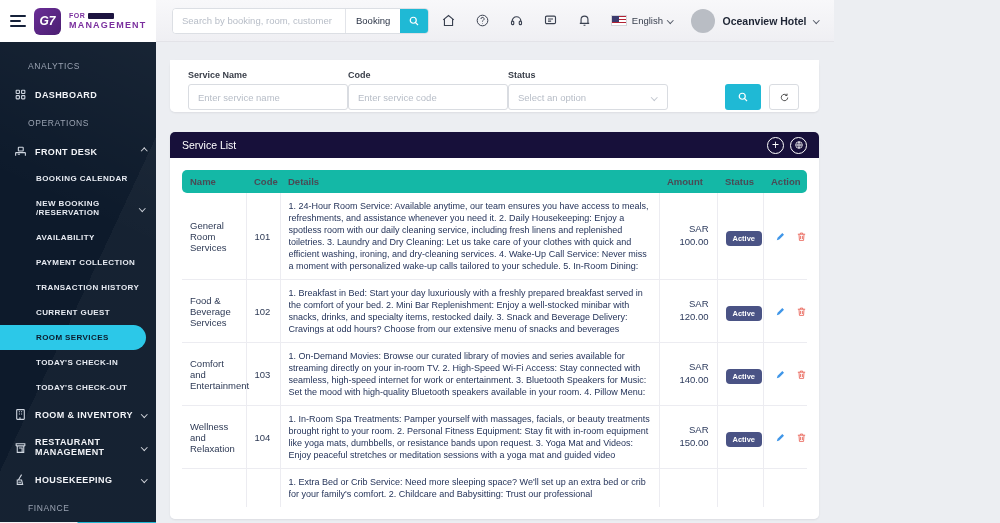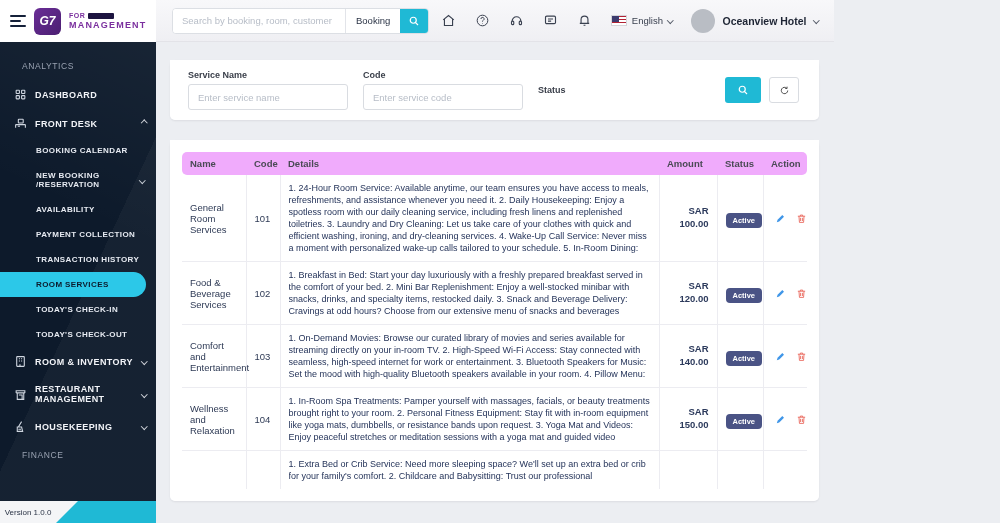--- a/index.html
+++ b/index.html
@@ -22,21 +22,21 @@
   .logo-mark { width:27px; height:27px; border-radius:6px;
     background:linear-gradient(135deg,#6a2d96,#4b1f72); color:#fff; font-weight:bold;
     font-style:italic; font-size:12px; display:flex; align-items:center; justify-content:center; }
   .logo-text { line-height:1; }
   .logo-text .l1 { font-size:7px; font-weight:bold; color:#7a2f9e; letter-spacing:.5px;
     display:flex; align-items:center; gap:3px; }
   .logo-text .l1 b { display:inline-block; width:26px; height:6px; background:#1d1440; border-radius:1px; }
   .logo-text .l2 { font-size:9px; font-weight:bold; color:#7a2f9e; letter-spacing:1.2px; margin-top:2px; }
 
   .nav { flex:1; padding-top:10px; font-size:9px; }
-  .sec-label { color:#9aa3b2; font-size:8.5px; letter-spacing:.6px; padding:9px 0 9px 22px; }
+  .sec-label { color:#9aa3b2; font-size:8.5px; letter-spacing:.6px; padding:9px 0 9px 28px; }
   .top-item { display:flex; align-items:center; gap:8px; padding:8px 10px 8px 14px;
     color:#f2f4f8; font-weight:bold; letter-spacing:.4px; cursor:pointer; }
   .top-item svg { width:13px; height:13px; stroke:#cfd6e0; flex:0 0 13px; }
   .top-item .grow { flex:1; }
   .sub-item { display:flex; align-items:center; padding:8px 12px 8px 36px; color:#e6eaf1;
     font-size:8px; font-weight:bold; letter-spacing:.4px; cursor:pointer; }
   .sub-item .grow { flex:1; }
   .sub-item.active { background:#2cc8e8; color:#0c1a2c; border-radius:0 14px 14px 0;
     margin-right:10px; }
   .chev { width:4.5px; height:4.5px; border-right:1.4px solid currentColor;
@@ -77,21 +77,21 @@
   .account-name { font-size:10.5px; font-weight:bold; color:#1d2433; }
 
   .content { flex:1; padding:18px 15px 0 14px; position:relative; }
   .card { border-radius:5px; box-shadow:0 1px 2px rgba(20,20,40,.08); }
   .card-header { background:#17103a; color:#fff; height:26px; border-radius:5px 5px 0 0;
     display:flex; align-items:center; padding:0 12px; font-size:10.5px; }
   .card-header .grow { flex:1; }
   .card-body { background:#fff; border-radius:0 0 5px 5px; }
 
   
-  .as-body { display:flex; align-items:center; gap:15px; padding:10px 20px 10px 18px; }
+  .as-body { display:flex; align-items:flex-end; padding:10px 20px 2px 18px; }
   .field { display:flex; flex-direction:column; gap:4px; }
   .field label { font-size:9px; font-weight:bold; color:#3a3f4a; }
   .field input, .fake-select { width:160px; height:26px; border:1px solid #d9dce1;
     border-radius:3px; font-size:9.5px; padding:0 9px; color:#333; outline:none;
     font-family:inherit; background:#fff; }
   .field input::placeholder { color:#b7bdc7; }
   .fake-select { display:flex; align-items:center; color:#b7bdc7; cursor:pointer; }
   .fake-select .grow { flex:1; }
   .fake-select .chev { color:#b7bdc7; margin-right:2px; }
   .as-actions { margin-left:auto; display:flex; gap:8px; }
@@ -105,38 +105,38 @@
   
   .sl-card { margin-top:20px; }
   .hdr-btns { display:flex; gap:6px; }
   .circle-btn { width:17px; height:17px; border-radius:50%; border:1.4px solid #fff;
     background:transparent; color:#fff; display:flex; align-items:center; justify-content:center;
     cursor:pointer; font-size:12px; line-height:1; padding:0; }
   .circle-btn svg { width:10px; height:10px; stroke:#fff; }
 
   .sl-body { padding:12px; }
   table.svc { width:100%; border-collapse:collapse; table-layout:fixed; }
-  .svc thead th { background:#f0abfc; font-size:9.5px; font-weight:bold; color:#4a4a55;
+  .svc thead th { background:#14b8a6; font-size:9.5px; font-weight:bold; color:#4a4a55;
     text-align:left; padding:6px 8px; }
   .svc thead th:first-child { border-radius:5px 0 0 5px; }
   .svc thead th:last-child { border-radius:0 5px 5px 0; }
   .svc td { border-top:1px solid #ececf1; border-right:1px solid #ececf1; vertical-align:middle;
     padding:7px 8px; }
   .svc td:last-child { border-right:0; }
   .svc tbody tr:first-child td { border-top:0; }
   .col-name { width:64px; } .col-code { width:34px; } .col-amount { width:58px; }
   .col-status { width:46px; } .col-action { width:44px; }
   th.col-amount, td.cell-amount { text-align:right; }
   th.col-status, th.col-action { text-align:center; }
   .cell-name { font-size:9.5px; color:#2e3a55; }
   .cell-code { font-size:9.5px; color:#2e3a55; }
   .cell-details { font-size:9px; color:#25345a; }
   .det { line-height:12px; overflow:hidden; }
   .det.lines-6 { max-height:72px; } .det.lines-4 { max-height:48px; } .det.lines-2 { max-height:24px; }
-  .cell-amount { font-size:9.5px; font-weight:bold; color:#2c3a5c; line-height:1.35; }
+  .cell-amount { font-size:9.5px; font-weight:normal; color:#2c3a5c; line-height:1.35; }
   .cell-status { text-align:center; }
   .badge { display:inline-block; background:#4a5385; color:#fff; font-size:7.5px;
     padding:3px 7px; border-radius:4px; font-weight:bold; }
   .cell-action { text-align:center; white-space:nowrap; }
   .act-btn { display:inline-flex; width:13px; height:13px; align-items:center;
     justify-content:center; cursor:pointer; margin:0 2px; vertical-align:middle; }
   .act-btn svg { width:11px; height:11px; }
 </style>
 </head>
 <body>
@@ -166,20 +166,21 @@
       <div class="top-item">
         <svg viewBox="0 0 24 24" fill="none" stroke-width="2">
           <rect x="4" y="4" width="6" height="6" rx="1"></rect>
             <rect x="14" y="4" width="6" height="6" rx="1"></rect>
           <rect x="4" y="14" width="6" height="6" rx="1"></rect>
             <rect x="14" y="14" width="6" height="6" rx="1"></rect>
           </svg>
         <span class="grow">DASHBOARD</span>
       </div>
 
+      <div class="sec-label">OPERATIONS</div>
 
       <div class="top-item">
         <svg viewBox="0 0 24 24" fill="none" stroke-width="2">
           <rect x="8" y="4" width="9" height="7" rx="1"></rect>
             <path d="M3 14h18M3 14v6M21 14v6M7 17h4"></path>
           </svg>
         <span class="grow">FRONT DESK</span>
         <span class="chev up"></span>
       </div>
 
@@ -191,20 +192,23 @@
         <span class="chev"></span>
       </div>
       <div class="sub-item">
         <span class="grow">AVAILABILITY</span>
       </div>
       <div class="sub-item">
         <span class="grow">PAYMENT COLLECTION</span>
       </div>
       <div class="sub-item">
         <span class="grow">TRANSACTION HISTORY</span>
+      </div>
+      <div class="sub-item">
+        <span class="grow">CURRENT GUEST</span>
       </div>
       <div class="sub-item active">
         <span class="grow">ROOM SERVICES</span>
       </div>
       <div class="sub-item">
         <span class="grow">TODAY'S CHECK-IN</span>
       </div>
       <div class="sub-item">
         <span class="grow">TODAY'S CHECK-OUT</span>
       </div>
@@ -311,39 +315,58 @@
           <div class="field">
             <label>Service Name</label>
             <input placeholder="Enter service name" style="">
           </div>
           <div class="field">
             <label>Code</label>
             <input placeholder="Enter service code" style="">
           </div>
           <div class="field">
             <label>Status</label>
+            <div class="fake-select">
+              <span class="grow">Select an option</span>
+              <span class="chev"></span>
+            </div>
           </div>
           <div class="as-actions">
             <button class="btn-search">
               <svg viewBox="0 0 24 24" fill="none" stroke="#fff" stroke-width="2.4">
                 <circle cx="10.5" cy="10.5" r="6"></circle>
                   <path d="m15.2 15.2 4.8 4.8"></path>
                 </svg>
             </button>
             <button class="btn-refresh">
               <svg viewBox="0 0 24 24" fill="none" stroke="#444" stroke-width="2">
                 <path d="M19 12a7 7 0 1 1-2.05-4.95"></path>
                   <path d="M17.6 3.6v4.1h-4.1"></path>
                 </svg>
             </button>
           </div>
         </div>
       </section>
 
       <section class="card sl-card">
+        <div class="card-header">
+          <span>Service List</span>
+          <span class="grow"></span>
+          <div class="hdr-btns">
+            <button class="circle-btn">
+              <span>+</span>
+              </button>
+            <button class="circle-btn">
+              <svg viewBox="0 0 24 24" fill="none" stroke-width="1.8">
+                <circle cx="12" cy="12" r="8"></circle>
+                  <path d="M4 12h16M12 4c3.2 3 3.2 13 0 16M12 4c-3.2 3-3.2 13 0 16"></path>
+                </svg>
+            </button>
+          </div>
+        </div>
         <div class="card-body sl-body">
           <table class="svc">
             <colgroup>
               <col class="col-name">
                 <col class="col-code">
                 <col>
                 <col class="col-amount">
               <col class="col-status">
                 <col class="col-action">
             </colgroup>

